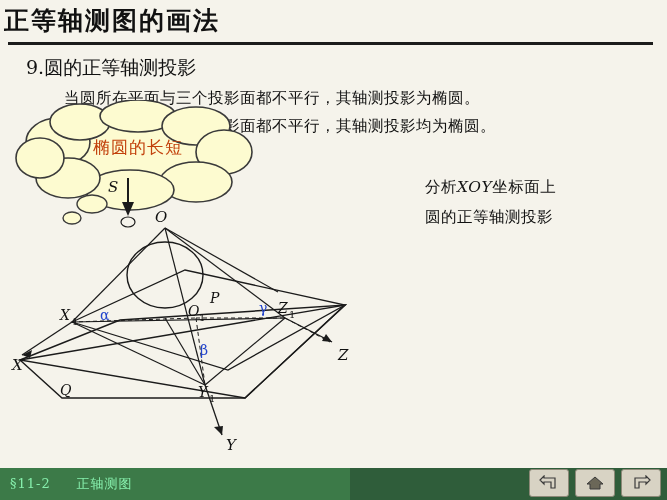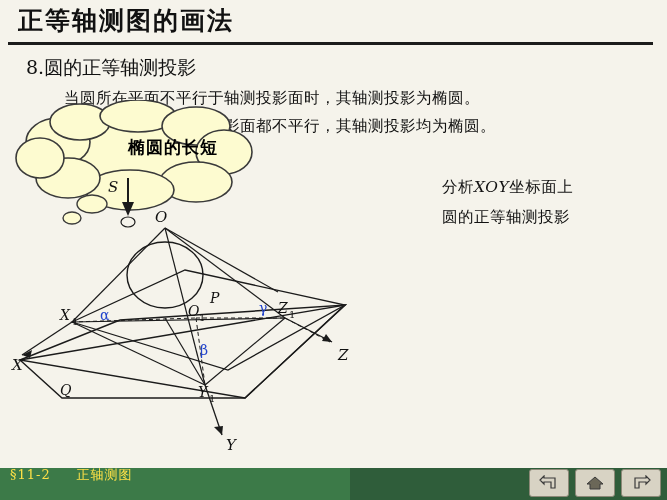--- a/index.html
+++ b/index.html
@@ -5,21 +5,21 @@
   html,body{margin:0;padding:0;}
   body{
     width:667px;height:500px;overflow:hidden;
     background:#f4f2ea;
     font-family:"DejaVu Sans","Liberation Sans",sans-serif;
     position:relative;
   }
   .slide{position:absolute;inset:0;background:#f5f3eb;}
 
   
-  .title-wrap{position:absolute;left:18px;top:4px;width:250px;}
+  .title-wrap{position:absolute;left:4px;top:4px;width:250px;}
   .title{
     font-family:"DejaVu Serif","Liberation Serif",serif;
     font-weight:bold;font-size:25px;letter-spacing:2px;color:#111;
     white-space:nowrap;
   }
   .title-rule{
     position:absolute;left:8px;top:42px;width:645px;height:3px;background:#1b1b1b;
   }
 
   
@@ -34,49 +34,49 @@
     font-size:15.5px;color:#111;white-space:nowrap;letter-spacing:.5px;
   }
   .para2{
     position:absolute;left:64px;top:116px;
     font-family:"DejaVu Serif","Liberation Serif",serif;
     font-size:15.5px;color:#111;white-space:nowrap;letter-spacing:.5px;
   }
   .rightnote{
     position:absolute;left:425px;top:172px;width:215px;
     font-family:"DejaVu Serif","Liberation Serif",serif;
-    font-size:15.5px;color:#111;line-height:30px;letter-spacing:.5px;margin-left:17px;
+    font-size:15.5px;color:#111;line-height:30px;letter-spacing:.5px;
   }
   .rightnote .ital{font-style:italic;}
 
   
   .bubble-layer{position:absolute;left:10px;top:100px;width:250px;height:130px;}
   .bubble-text{
-    position:absolute;left:48px;top:32px;width:160px;text-align:right;
-    font-family:"DejaVu Serif","Liberation Serif",serif;
-    font-size:17px;color:#000000;line-height:30px;font-weight:bold;
+    position:absolute;left:48px;top:32px;width:160px;text-align:center;
+    font-family:"DejaVu Serif","Liberation Serif",serif;
+    font-size:17px;color:#c2410c;line-height:30px;font-weight:normal;
     letter-spacing:1px;
   }
 
   
   .diagram{position:absolute;left:0;top:170px;width:430px;height:290px;}
 
   
   .footer{
     position:absolute;left:0;bottom:0;width:667px;height:32px;
     background:#2f5d3a;
   }
   .footer-bar{
     position:absolute;left:0;bottom:0;width:350px;height:32px;
     background:#3c7a48;
     border-top-right-radius:0;
   }
   .footer-text{
-    position:absolute;left:10px;bottom:16px;
-    color:#fde047;font-size:13px;
+    position:absolute;left:10px;bottom:7px;
+    color:#86efac;font-size:13px;
     font-family:"DejaVu Serif","Liberation Serif",serif;
     letter-spacing:1px;white-space:nowrap;
   }
   .nav{
     position:absolute;right:6px;bottom:3px;display:flex;gap:6px;
   }
   .navbtn{
     width:38px;height:26px;background:#d8d3c4;border:1px solid #8c8877;
     border-radius:3px;display:flex;align-items:center;justify-content:center;
   }
@@ -85,22 +85,22 @@
 </head>
 <body>
 
 <div class="slide">
 
   <div class="title-wrap">
     <div class="title">正等轴测图的画法</div>
   </div>
   <div class="title-rule"></div>
 
-  <div class="subhead">8.圆的正等轴测投影</div>
-  <div class="para1">当圆所在平面不平行于轴测投影面时，其轴测投影为椭圆。</div>
+  <div class="subhead">9.圆的正等轴测投影</div>
+  <div class="para1">当圆所在平面与三个投影面都不平行，其轴测投影为椭圆。</div>
   <div class="para2">当圆所在平面与三个投影面都不平行，其轴测投影均为椭圆。</div>
 
   <div class="rightnote">
     <div>分析<span class="ital">XOY</span>坐标面上</div>
     <div>圆的正等轴测投影</div>
   </div>
 
   <div class="bubble-layer">
     <svg width="250" height="130" viewBox="0 0 250 130">
       <g fill="#fdfbd0" stroke="#3a3a3a" stroke-width="1.6">

